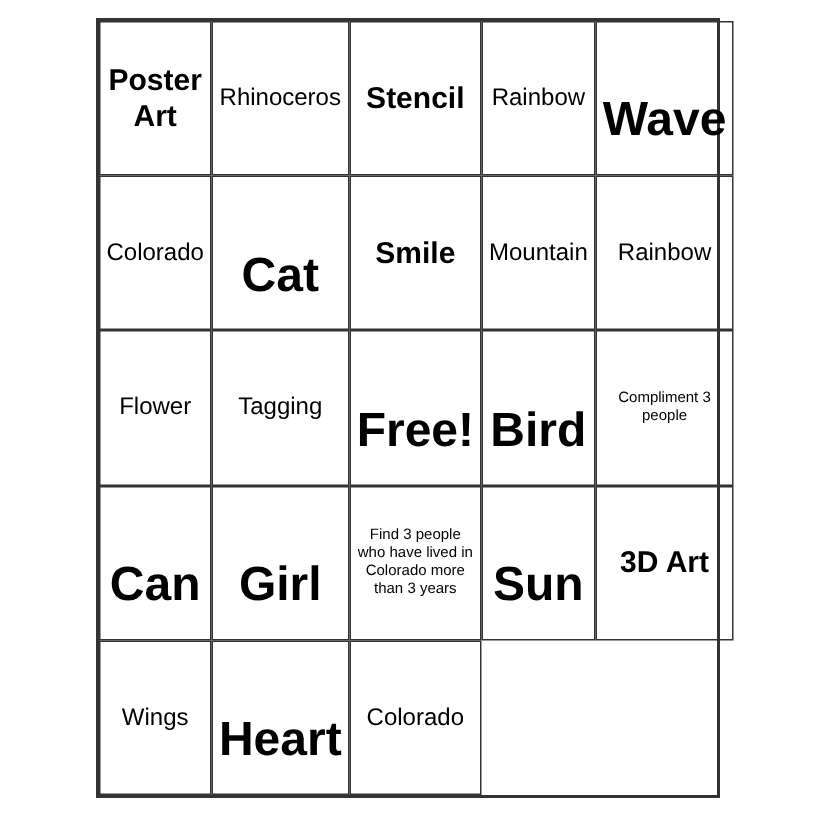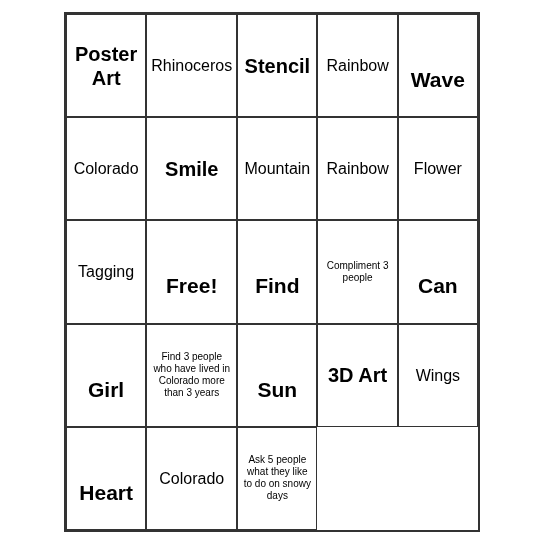--- a/index.html
+++ b/index.html
@@ -34,21 +34,21 @@
       justify-content: center;
       text-align: center;
       padding: 4px;
     }
 
     .cell-text {
       line-height: 1.2;
     }
 
     .size-large {
-      font-size: 21px;
+      font-size: 32px;
       font-weight: bold;
       margin-top: 28px;
     }
 
     .size-medium {
       font-size: 20px;
       font-weight: bold;
     }
 
     .size-small {
@@ -75,39 +75,42 @@
     <div class="cell">
       <span class="cell-text size-small">Rainbow</span>
     </div>
     <div class="cell">
       <span class="cell-text size-large">Wave</span>
     </div>
     <div class="cell">
       <span class="cell-text size-small">Colorado</span>
     </div>
     <div class="cell">
+      <span class="cell-text size-large">Cat</span>
+    </div>
+    <div class="cell">
       <span class="cell-text size-medium">Smile</span>
     </div>
     <div class="cell">
       <span class="cell-text size-small">Mountain</span>
     </div>
     <div class="cell">
       <span class="cell-text size-small">Rainbow</span>
     </div>
     <div class="cell">
       <span class="cell-text size-small">Flower</span>
     </div>
     <div class="cell">
       <span class="cell-text size-small">Tagging</span>
     </div>
     <div class="cell">
       <span class="cell-text size-large">Free!</span>
     </div>
     <div class="cell">
-      <span class="cell-text size-large">Find</span>
+      <span class="cell-text size-large">Bird</span>
     </div>
     <div class="cell">
       <span class="cell-text size-xsmall">Compliment 3 people</span>
     </div>
     <div class="cell">
       <span class="cell-text size-large">Can</span>
     </div>
     <div class="cell">
       <span class="cell-text size-large">Girl</span>
     </div>
@@ -122,16 +125,13 @@
     </div>
     <div class="cell">
       <span class="cell-text size-small">Wings</span>
     </div>
     <div class="cell">
       <span class="cell-text size-large">Heart</span>
     </div>
     <div class="cell">
       <span class="cell-text size-small">Colorado</span>
     </div>
-    <div class="cell">
-      <span class="cell-text size-xsmall">Ask 5 people what they like to do on snowy days</span>
-    </div>
   </div>
 
 </body></html>

